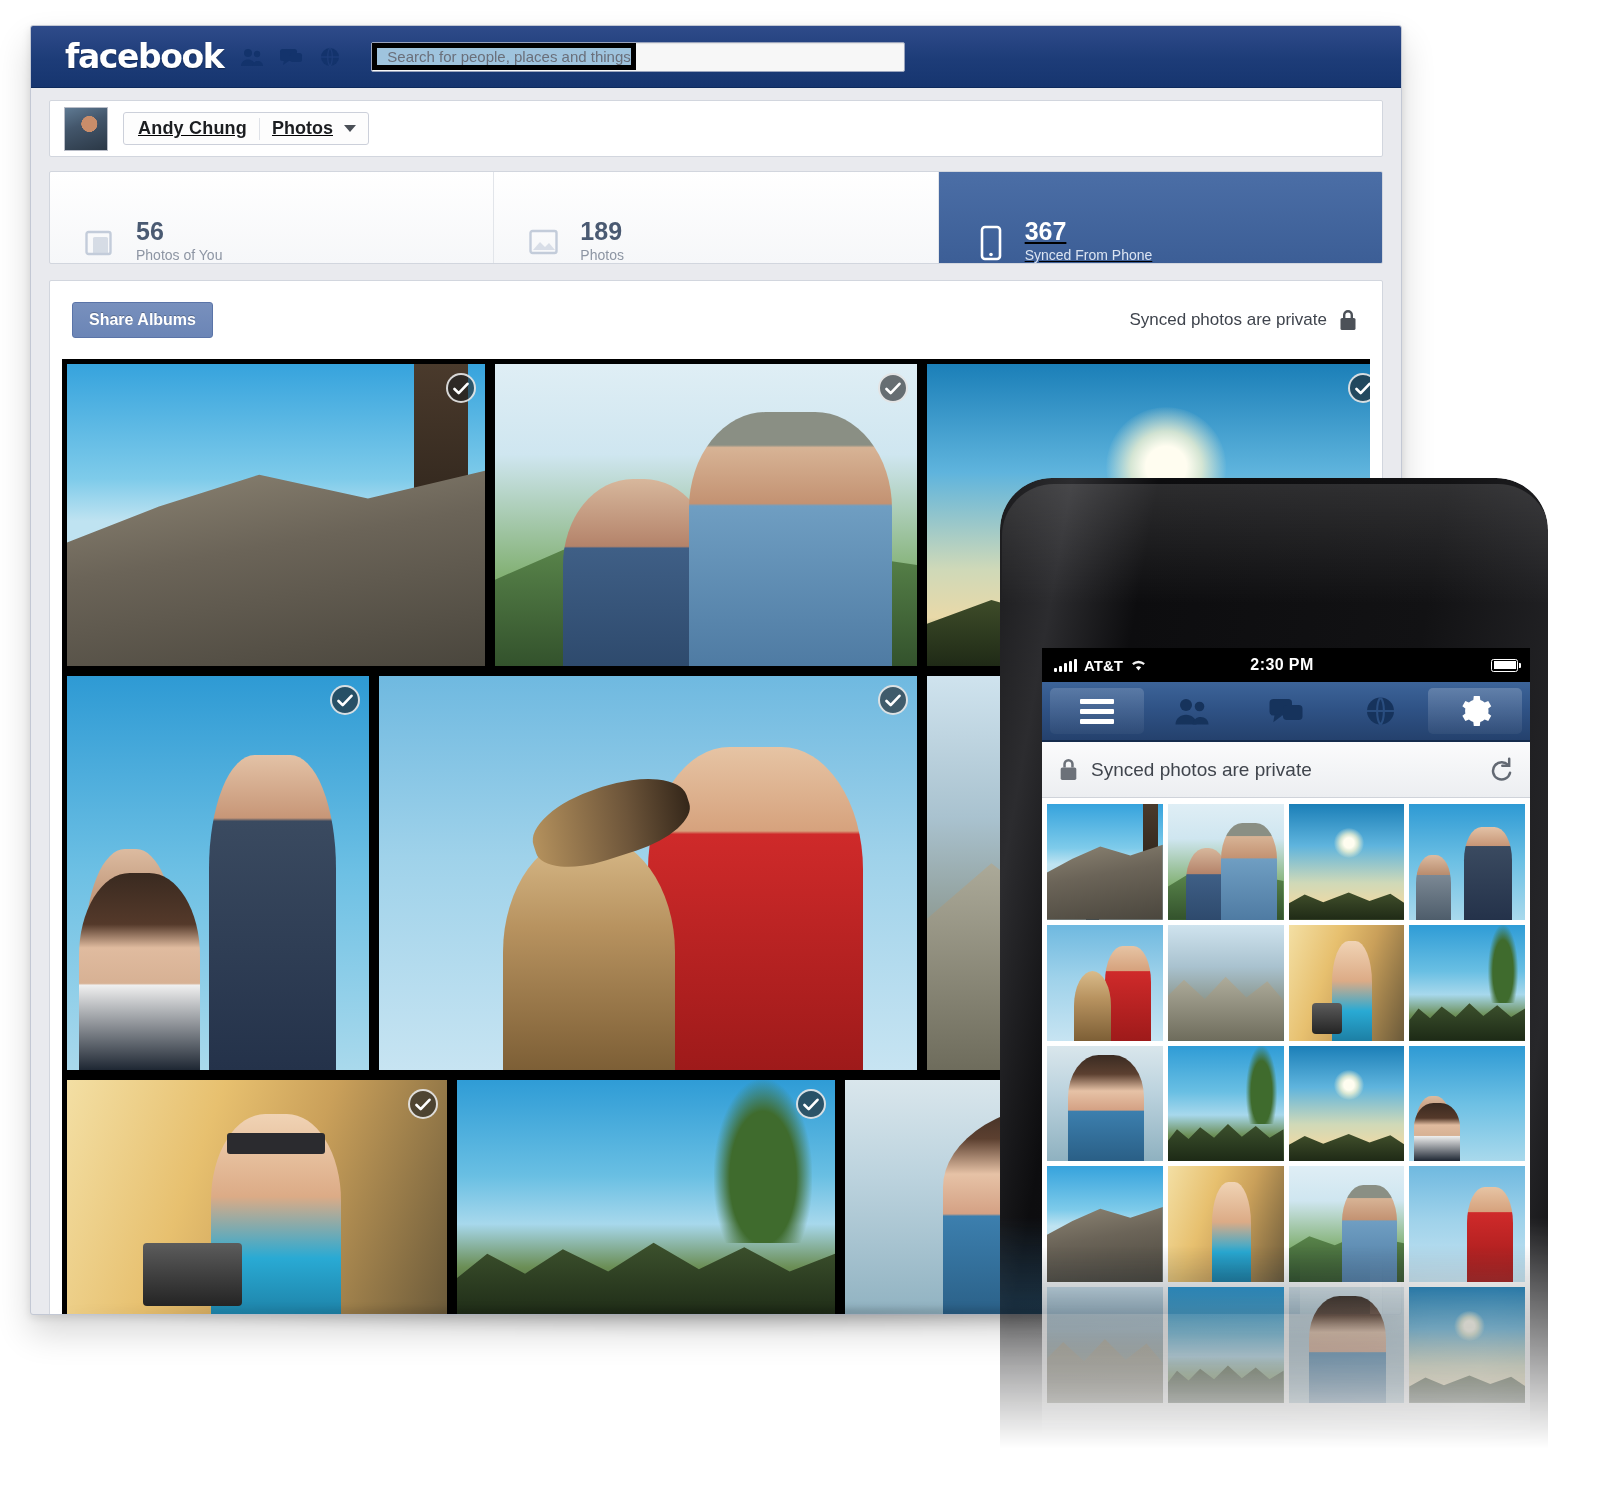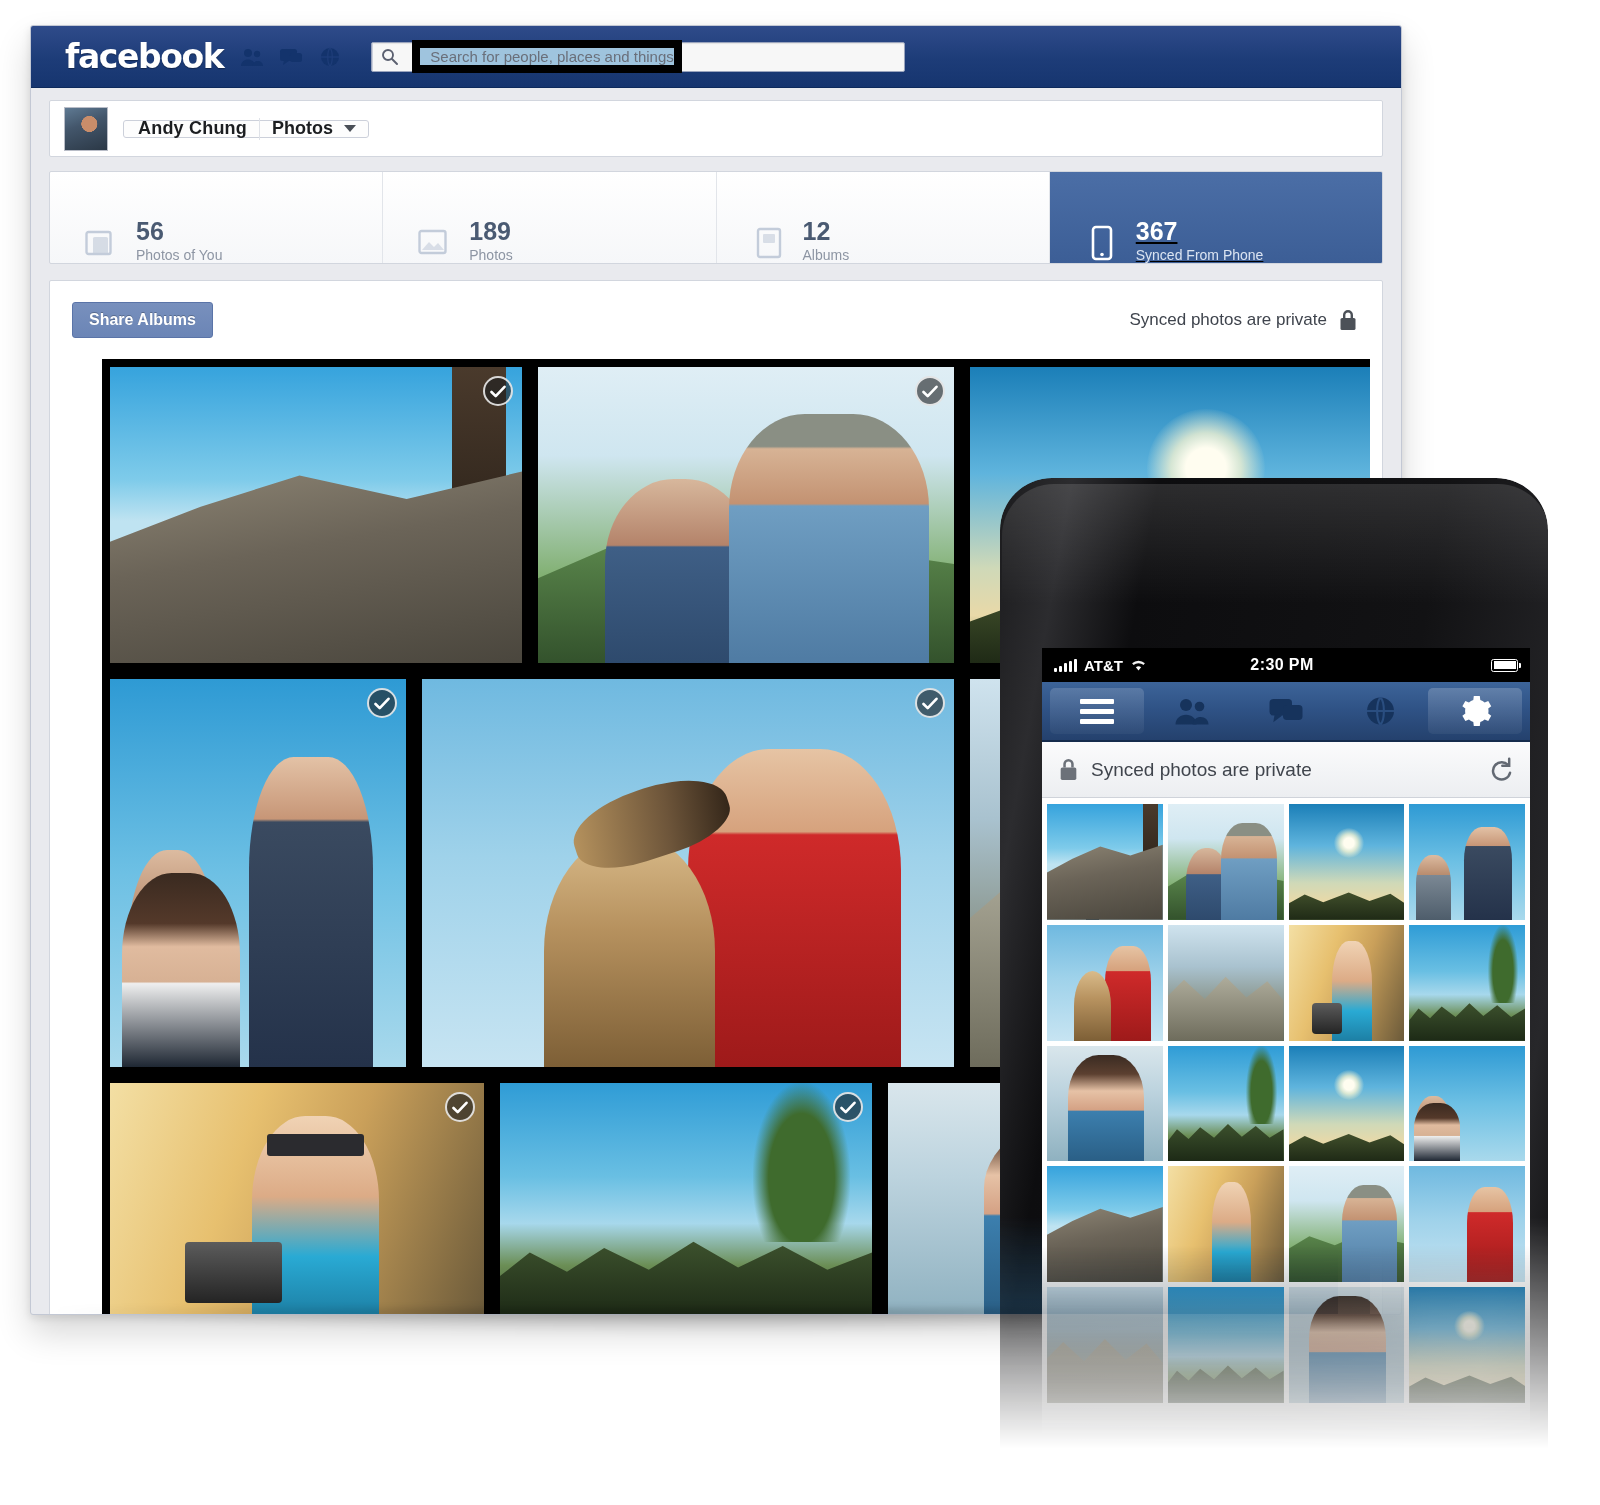--- a/index.html
+++ b/index.html
@@ -86,26 +86,27 @@
   .avatar {
     width: 44px; height: 44px;
     border: 1px solid #b9bdc7;
     background:
       radial-gradient(circle at 58% 38%, #c98d6a 0 22%, transparent 23%),
       linear-gradient(160deg,#5f7a93 0%, #43566b 40%, #2b3846 100%);
     flex: 0 0 auto;
   }
   .namepill {
     margin-left: 15px;
-    height: 18px;
+    height: 33px;
     border: 1px solid #ccd0da;
     border-radius: 3px;
     background: #fdfdfd;
     display: flex; align-items: center;
     padding: 0 12px 0 14px;
+    text-decoration: underline;
   }
   .namepill .nm {
     font-size: 18px; font-weight: bold; color: #1c1e21; letter-spacing: .2px;
   }
   .namepill .sep { width: 1px; height: 22px; background: #dfe2e8; margin: 0 12px; }
   .namepill .sec { font-size: 18px; font-weight: bold; color: #1c1e21; }
   .namepill .caret {
     margin-left: 11px; width: 0; height: 0;
     border-left: 6px solid transparent; border-right: 6px solid transparent;
     border-top: 7px solid #4a4f57;
@@ -167,23 +168,22 @@
   #grid {
     position: relative;
     height: 960px;
     padding: 0 0 0 0;
     margin: 0 12px;
     overflow: hidden;
   }
   .ph {
     position: absolute;
     overflow: hidden;
-    border: 8px solid #000000;
+    border: 5px solid #000000;
     background: #9fc4de;
-    margin-left: 40px;
   }
   .chk {
     position: absolute; top: 9px; right: 9px;
     width: 30px; height: 30px; border-radius: 50%;
     background: rgba(30,32,34,.62);
     border: 2px solid rgba(255,255,255,.82);
     display: flex; align-items: center; justify-content: center;
     color: #ffffff;
     z-index: 4;
   }
@@ -434,32 +434,20 @@
               <rect x="1.5" y="3" width="26" height="22" rx="2"></rect>
               <path d="M4 22l7-8 5 5 4-4 6 7z" fill="currentColor" stroke="none" opacity=".6"></path>
             </svg>
           </div>
           <div class="txt">
             <div class="num">189</div>
             <div class="lbl">Photos</div>
           </div>
         </div>
 
-        <div class="stat">
-          <div class="ico">
-            <svg width="30" height="32" viewBox="0 0 30 32" fill="none" stroke="currentColor" stroke-width="2.4">
-              <rect x="4" y="2" width="22" height="28" rx="2"></rect>
-              <rect x="9" y="7" width="12" height="9" rx="1" fill="currentColor" stroke="none" opacity=".6"></rect>
-            </svg>
-          </div>
-          <div class="txt">
-            <div class="num">12</div>
-            <div class="lbl">Albums</div>
-          </div>
-        </div>
 
         <div class="stat active">
           <div class="ico">
             <svg width="26" height="36" viewBox="0 0 26 36" fill="none" stroke="currentColor" stroke-width="2.6">
               <rect x="4" y="2" width="18" height="32" rx="3"></rect>
               <circle cx="13" cy="29.5" r="1.8" fill="currentColor" stroke="none"></circle>
             </svg>
           </div>
           <div class="txt">
             <div class="num">367</div>

